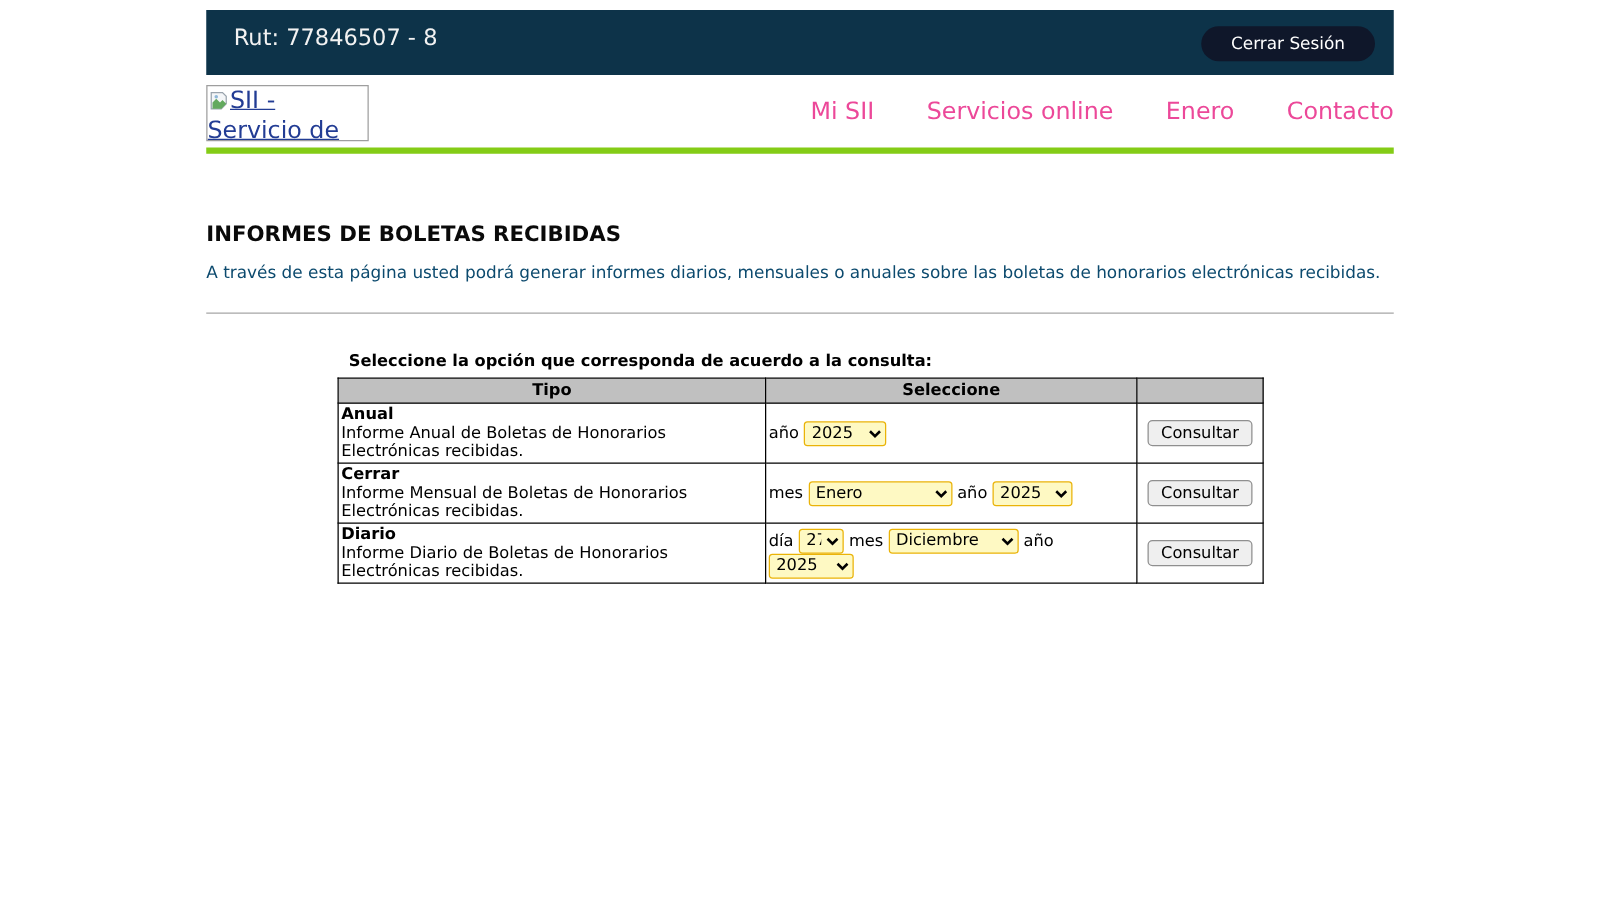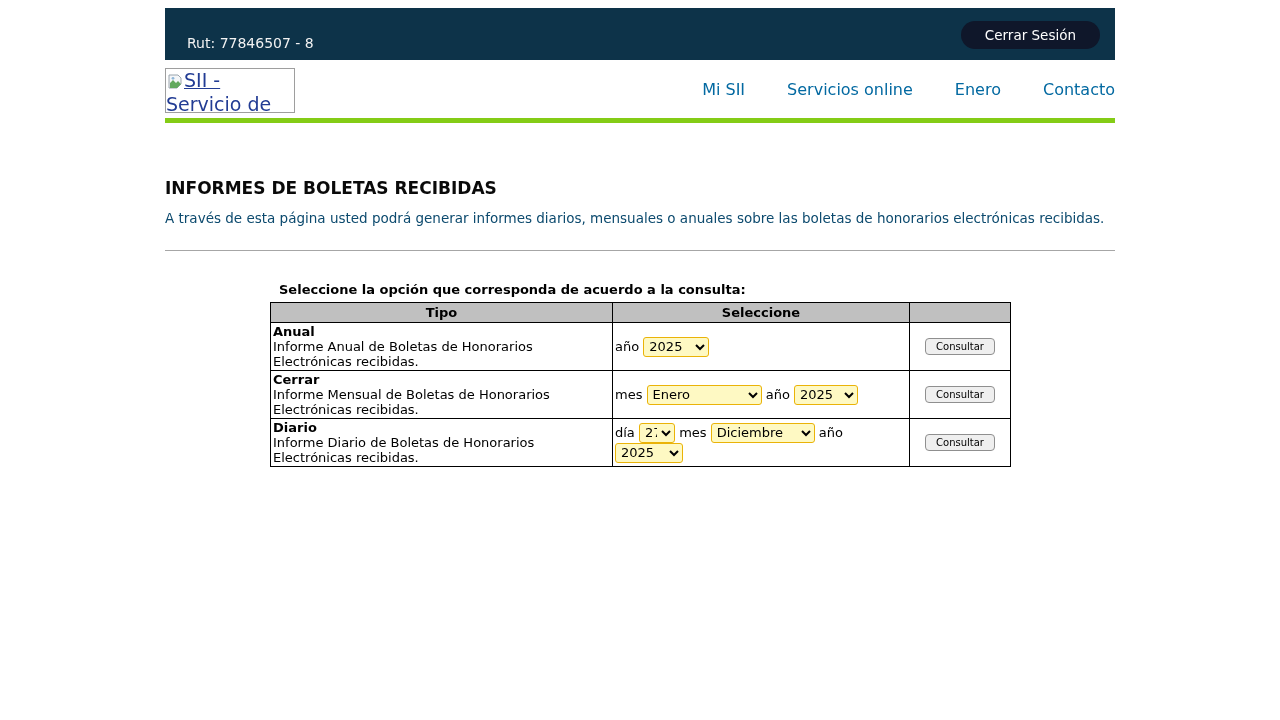--- a/index.html
+++ b/index.html
@@ -7,41 +7,41 @@
   body { font-family:"DejaVu Sans","Liberation Sans",sans-serif; color:#000; }
 
   .content { width:950px; margin:8px auto 0 auto; }
 
   
   .topbar {
     height:52px; background:#0d3349;
     display:flex; justify-content:space-between; align-items:flex-start;
     padding:11px 15px 0 22px;
   }
-  .rut { color:#f2f2f2; font-size:14px; margin-top:16px; }
+  .rut { color:#f2f2f2; font-size:18px; margin-top:1px; }
   .logout-btn {
     background:#0f172a; color:#ffffff; border:none; border-radius:14px;
     height:28px; padding:0 24px; font-size:13.5px; margin-top:2px;
     font-family:inherit; cursor:pointer;
   }
 
   
   .header-row {
     height:63px; border-bottom:5px solid #84cc16;
     display:flex; justify-content:space-between; align-items:center;
   }
   .logo-box {
     width:130px; height:45px; border:1px solid #9e9e9e; overflow:hidden;
     align-self:flex-start; margin-top:8px; background:#fff;
     font-size:19px; color:#223c94; line-height:22px; text-decoration:underline;
     cursor:pointer;
   }
   .logo-box .broken-ico { display:inline-block; vertical-align:-2px; margin:2px 1px 0 2px; }
   .nav { display:flex; gap:42px; align-items:center; }
-  .nav a { color:#0369a1; font-size:16px; text-decoration:none; cursor:pointer; }
+  .nav a { color:#ec4899; font-size:19px; text-decoration:none; cursor:pointer; }
 
   
   .page-title { margin-top:55px; font-size:17px; font-weight:bold; color:#0a0a0a; }
   .page-intro { margin-top:12px; font-size:13.5px; color:#0c4a6e; }
   .divider { border:none; border-top:1px solid #a6a6a6; margin-top:24px; }
 
   
   .consulta { width:740px; margin:31px auto 0 auto; }
   .consulta-caption { font-size:13px; font-weight:bold; padding-left:9px; margin-bottom:5px; }
   table.consulta-table { border-collapse:collapse; width:740px; table-layout:fixed; }
@@ -61,21 +61,21 @@
   select {
     font-family:inherit; font-size:13px; height:20px;
     background:#fef9c3; border:1px solid #eab308; border-radius:3px;
     color:#000; padding:0 1px; vertical-align:middle;
   }
   .sel-w66 { width:66px; } .sel-w97 { width:115px; } .sel-w64 { width:64px; }
   .sel-w36 { width:36px; } .sel-w104 { width:104px; } .sel-w68 { width:68px; }
   .fld-label { font-size:13px; }
 
   .consultar-btn {
-    font-family:inherit; font-size:10px; color:#000;
+    font-family:inherit; font-size:13px; color:#000;
     background:#efefef; border:1px solid #8f8f8f; border-radius:4px;
     padding:2px 10px; cursor:pointer;
   }
 </style>
 </head>
 <body>
 
 <div class="content">
 
   <div class="topbar">

